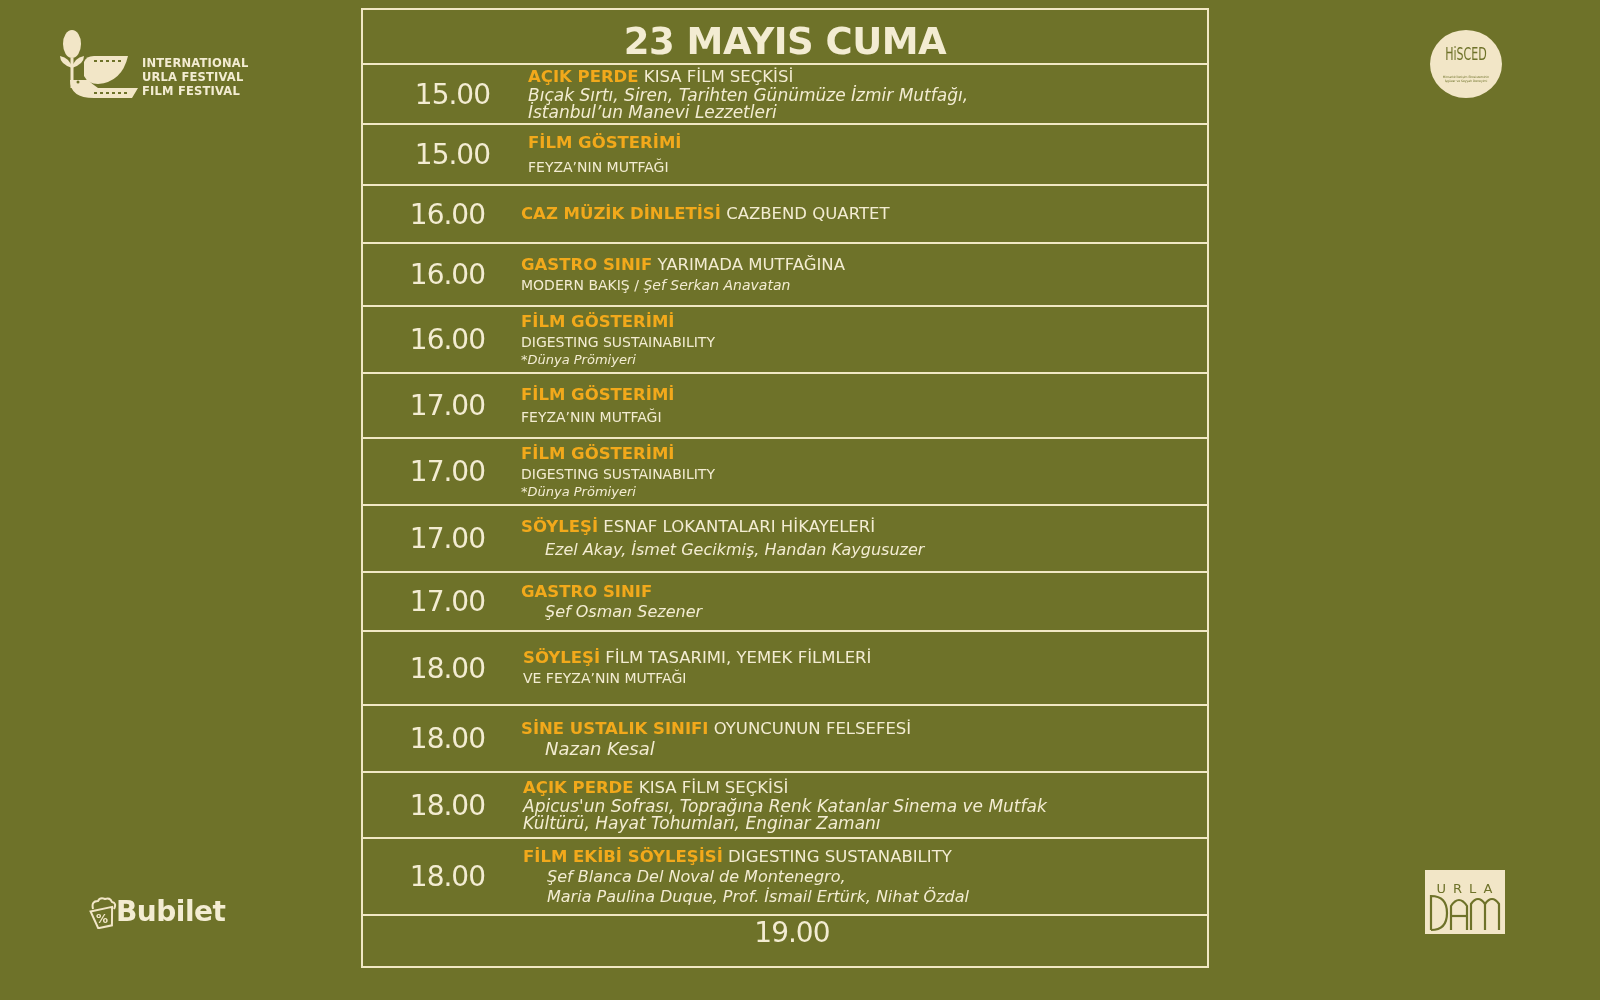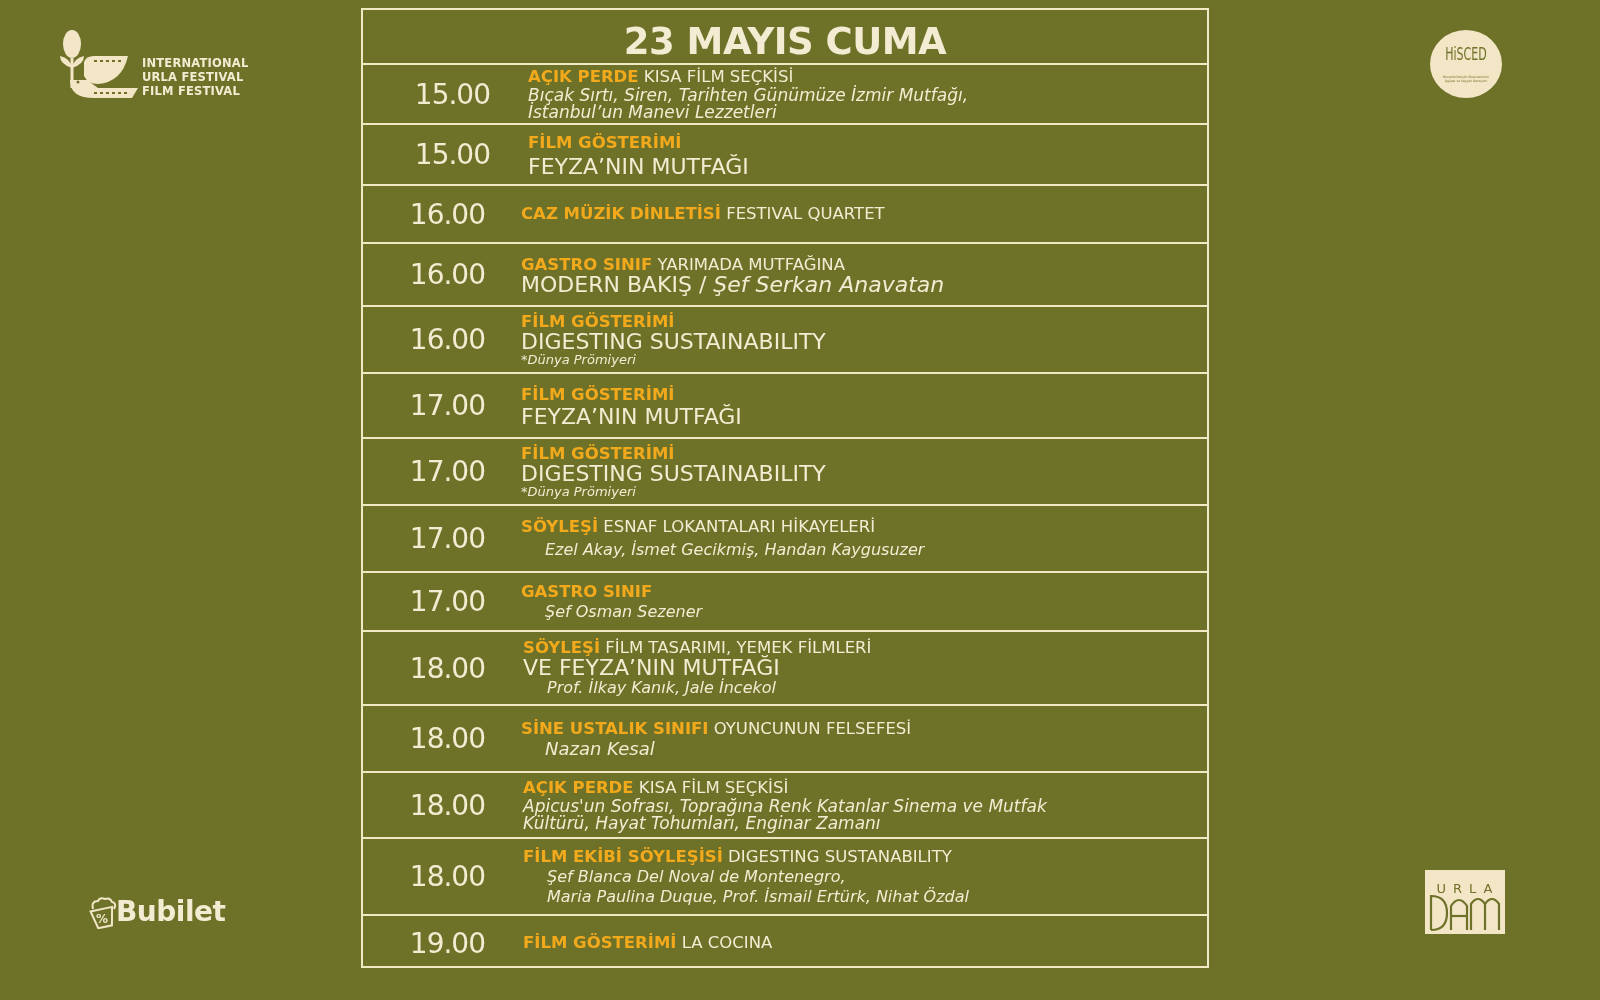--- a/index.html
+++ b/index.html
@@ -31,30 +31,30 @@
     height:55px; border-bottom:2px solid #f1e8c4; box-sizing:border-box;
     display:flex; align-items:flex-end; justify-content:center;
   }
   .header-row .date {
     font-size:37px; font-weight:bold; letter-spacing:-0.5px; color:#f3ecd2; margin-top:2px;
   }
   .row {
     position:relative; border-bottom:2px solid #f1e8c4; box-sizing:border-box;
     display:flex; align-items:center;
   }
-  .row:last-child { border-bottom:none; }
+  .row:last-child { border-bottom:none;flex-direction:column; }
   .time {
     width:155px; flex:0 0 155px; text-align:right; padding-right:28px; box-sizing:border-box;
     font-size:28px; color:#f3ecd2; letter-spacing:-1px;
   }
   .content { flex:1; padding-left:3px; }
   .line1 { font-size:16.5px; line-height:20px; white-space:nowrap; }
   .cat { color:#f2a91b; font-weight:bold; }
   .title { color:#f3ecd2; }
-  .sub { font-size:22px; line-height:20px; color:#f3ecd2; white-space:nowrap; }
+  .sub { font-size:14px; line-height:20px; color:#f3ecd2; white-space:nowrap; }
   .italic { font-style:italic; font-size:16px; line-height:20px; color:#f3ecd2; white-space:nowrap;margin-left:24px; }
   .small-italic { font-style:italic; font-size:17px; line-height:17px; color:#f3ecd2; white-space:nowrap; }
   .note { font-style:italic; font-size:13px; line-height:16px; color:#f3ecd2; }
 </style>
 </head>
 <body>
 
 <div class="logo-left">
   <svg class="mark" viewBox="0 0 84 74">
     <g fill="#f2e6c7">
@@ -133,21 +133,21 @@
     <div class="time">15.00</div>
     <div class="content" style="padding-left:10px">
       <div class="line1"><span class="cat">FİLM GÖSTERİMİ</span></div>
       <div class="sub" style="margin-top:4px">FEYZA’NIN MUTFAĞI</div>
     </div>
   </div>
 
   <div class="row" style="height:58px">
     <div class="time" style="padding-right:33px">16.00</div>
     <div class="content">
-      <div class="line1"><span class="cat">CAZ MÜZİK DİNLETİSİ</span> <span class="title">FESTIVAL QUARTET</span></div>
+      <div class="line1"><span class="cat">CAZ MÜZİK DİNLETİSİ</span> <span class="title">CAZBEND QUARTET</span></div>
     </div>
   </div>
 
   <div class="row" style="height:63px">
     <div class="time" style="padding-right:33px">16.00</div>
     <div class="content">
       <div class="line1"><span class="cat">GASTRO SINIF</span> <span class="title">YARIMADA MUTFAĞINA</span></div>
       <div class="sub"><span>MODERN BAKIŞ /</span> <span style="font-style:italic">Şef Serkan Anavatan</span></div>
     </div>
   </div>
@@ -192,21 +192,20 @@
       <div class="line1"><span class="cat">GASTRO SINIF</span></div>
       <div class="italic">Şef Osman Sezener</div>
     </div>
   </div>
 
   <div class="row" style="height:74px">
     <div class="time" style="padding-right:33px">18.00</div>
     <div class="content" style="padding-left:5px">
       <div class="line1"><span class="cat">SÖYLEŞİ</span> <span class="title">FİLM TASARIMI, YEMEK FİLMLERİ</span></div>
       <div class="sub">VE FEYZA’NIN MUTFAĞI</div>
-      <div class="italic">Prof. İlkay Kanık, Jale İncekol</div>
     </div>
   </div>
 
   <div class="row" style="height:67px">
     <div class="time" style="padding-right:33px">18.00</div>
     <div class="content" style="padding-left:3px">
       <div class="line1"><span class="cat">SİNE USTALIK SINIFI</span> <span class="title">OYUNCUNUN FELSEFESİ</span></div>
       <div class="italic" style="font-size:18px">Nazan Kesal</div>
     </div>
   </div>

